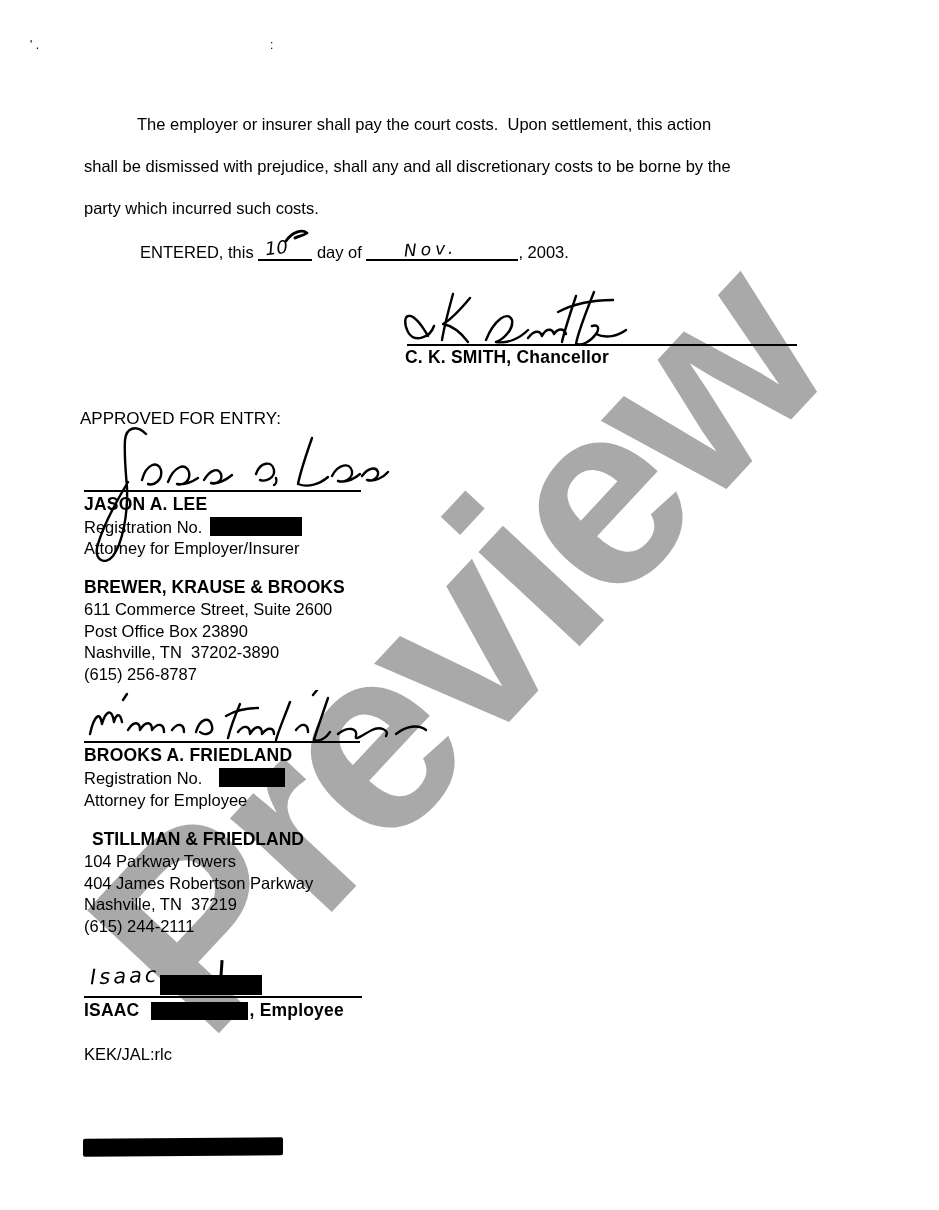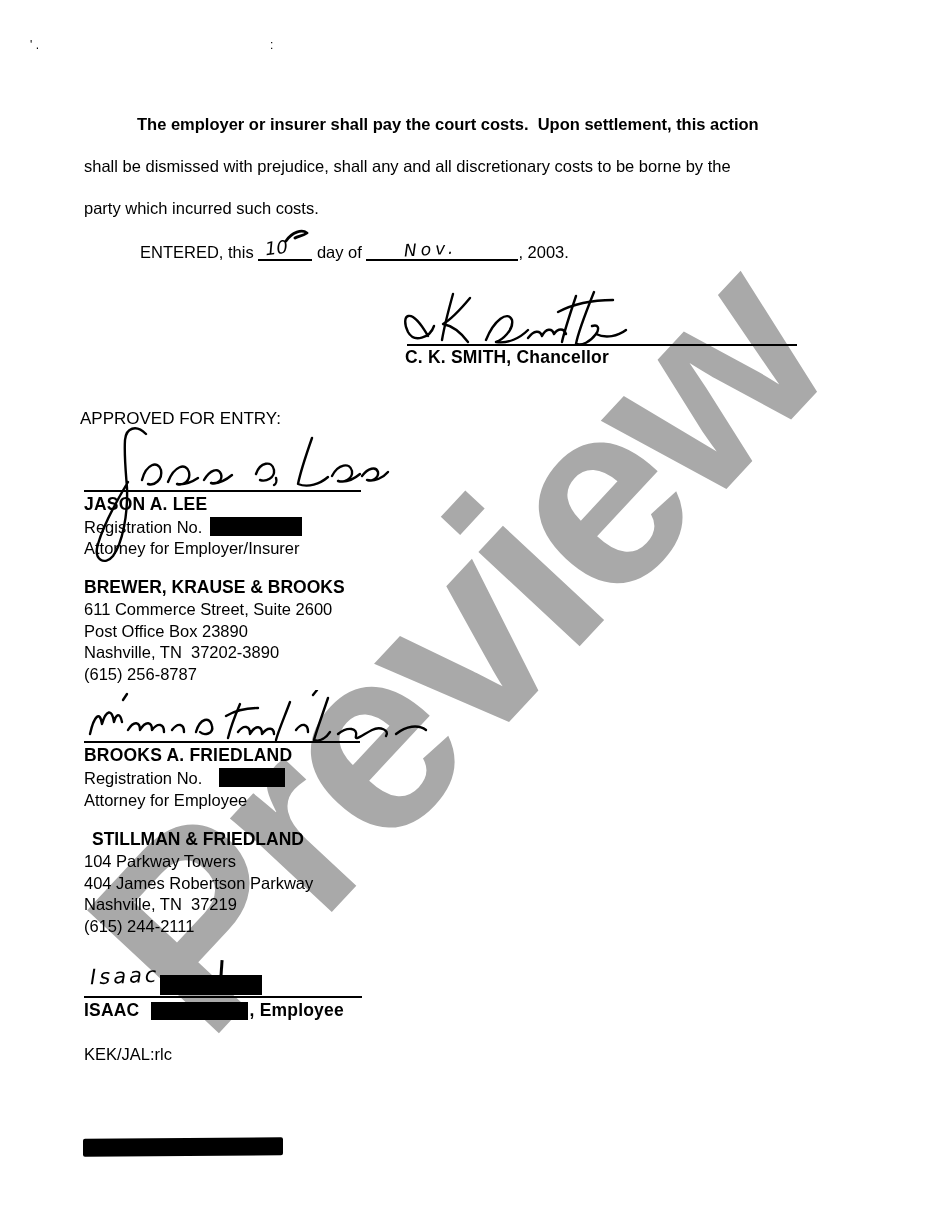--- a/index.html
+++ b/index.html
@@ -45,21 +45,21 @@
 
 <div class="page">
 
   <div class="abs watermark">Preview</div>
 
   <div class="layer">
 
     <div class="abs speck" style="left:30px;top:38px;">' .</div>
     <div class="abs speck" style="left:270px;top:38px;">:</div>
 
-    <div class="abs body-text pre" style="left:84px;top:112px;padding-left:53px;font-weight:bold;">The employer or insurer shall pay the court costs.  Upon settlement, this action</div>
+    <div class="abs body-text pre" style="left:84px;top:112px;padding-left:53px;">The employer or insurer shall pay the court costs.  Upon settlement, this action</div>
     <div class="abs body-text pre" style="left:84px;top:154px;">shall be dismissed with prejudice, shall any and all discretionary costs to be borne by the</div>
     <div class="abs body-text pre" style="left:84px;top:196px;">party which incurred such costs.</div>
 
     <div class="abs body-text" style="left:84px;top:240px;padding-left:56px;">
       <span>ENTERED, this</span>
       <span class="blank" style="width:54px;">
         <span class="handwriting" style="position:absolute;left:7px;top:-7px;font-size:18px;transform:rotate(-6deg);">10</span>
         <svg style="position:absolute;left:26px;top:-14px;" width="26" height="14" viewBox="0 0 26 14">
           <path class="sig" style="stroke-width:2.8" d="M2,12 C8,3 18,0 23,4 C19,7 14,7 11,9"></path>
         </svg>

